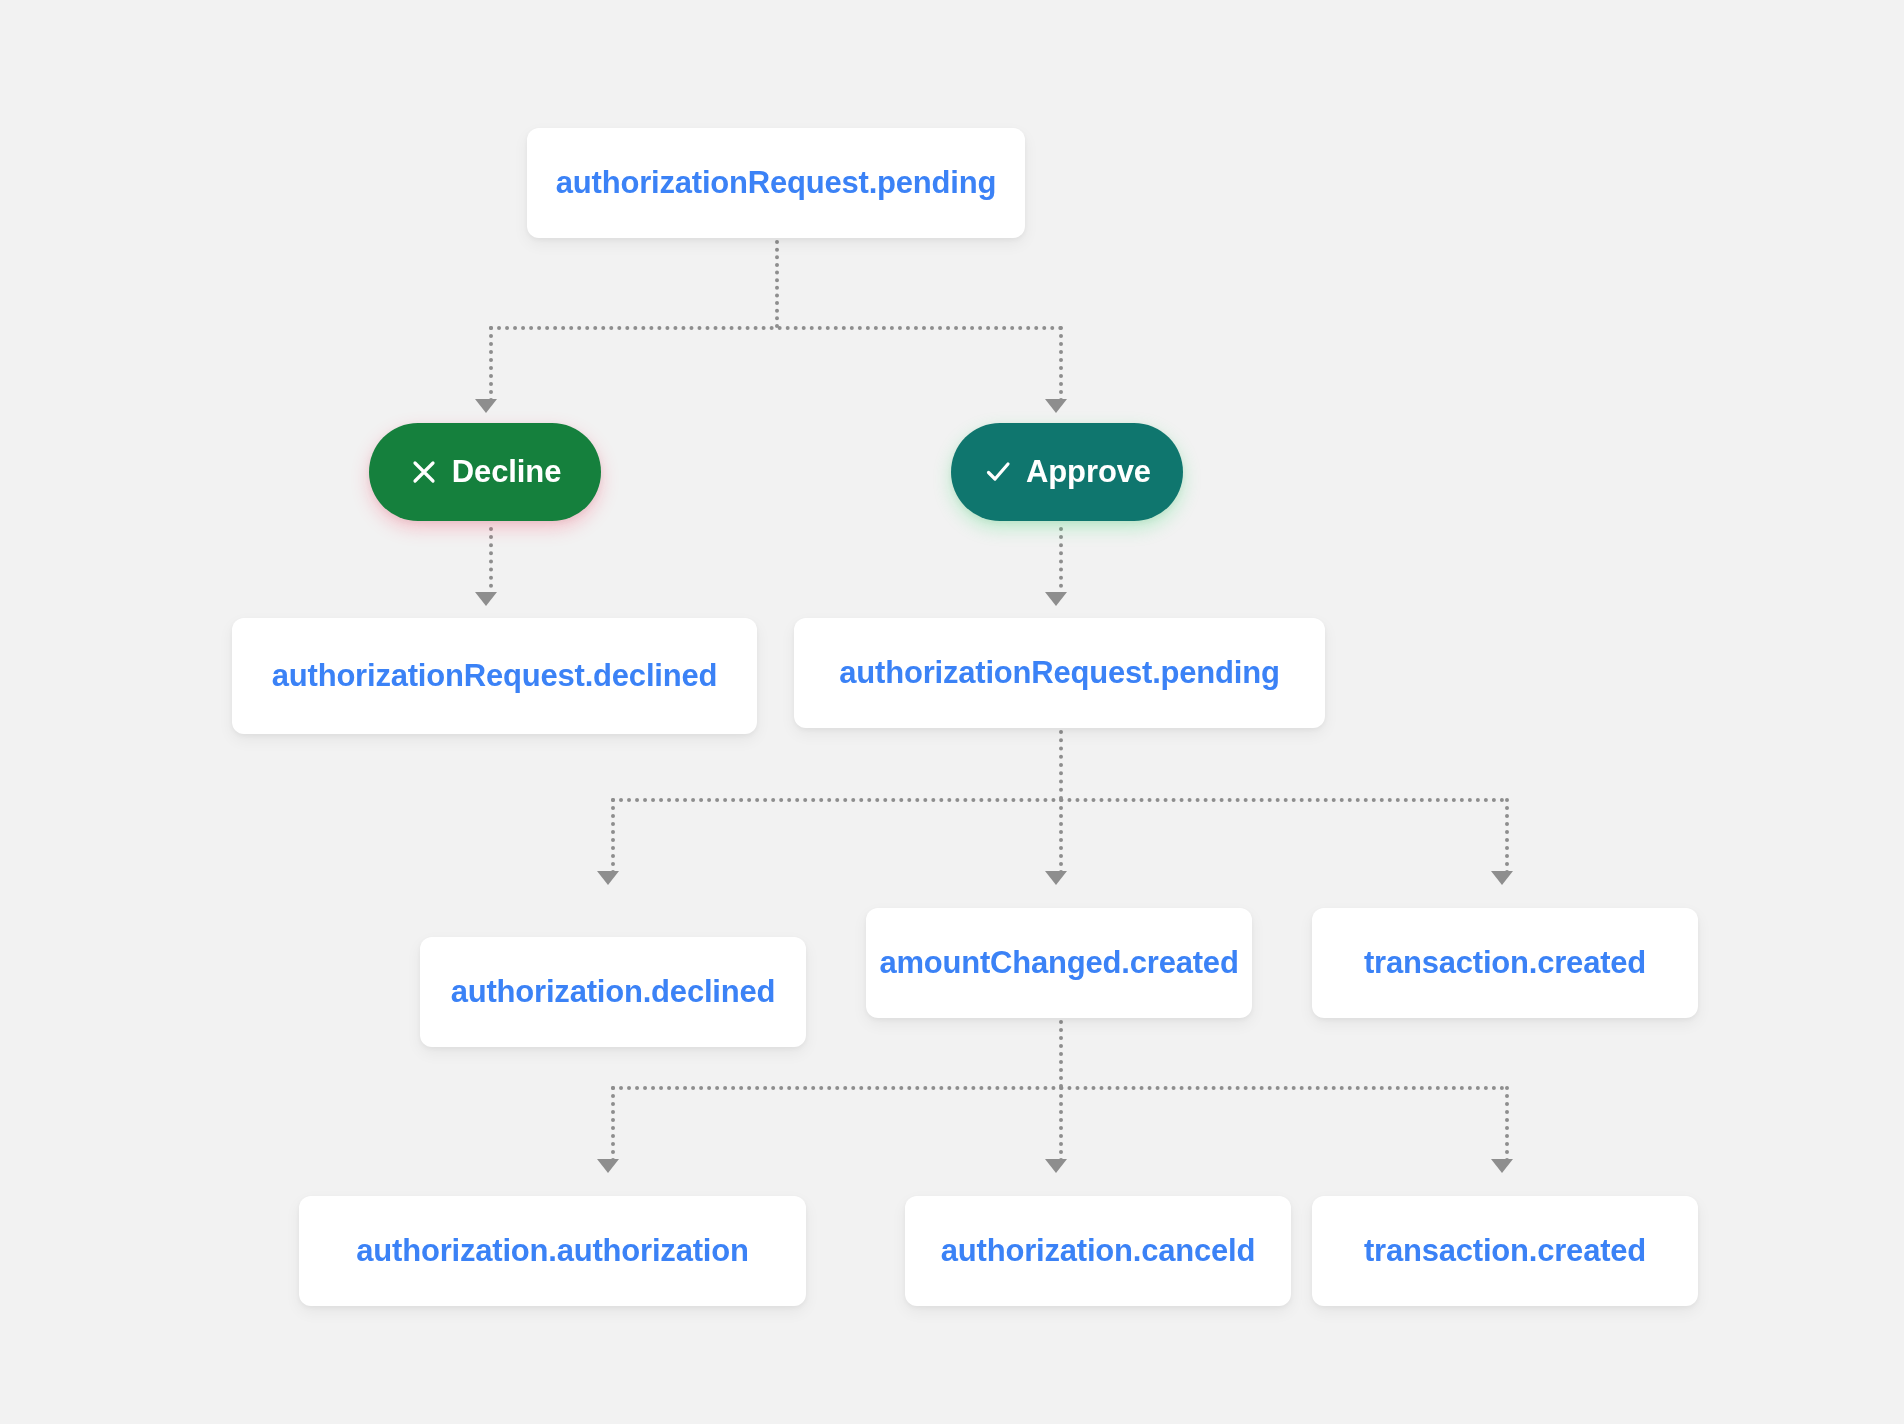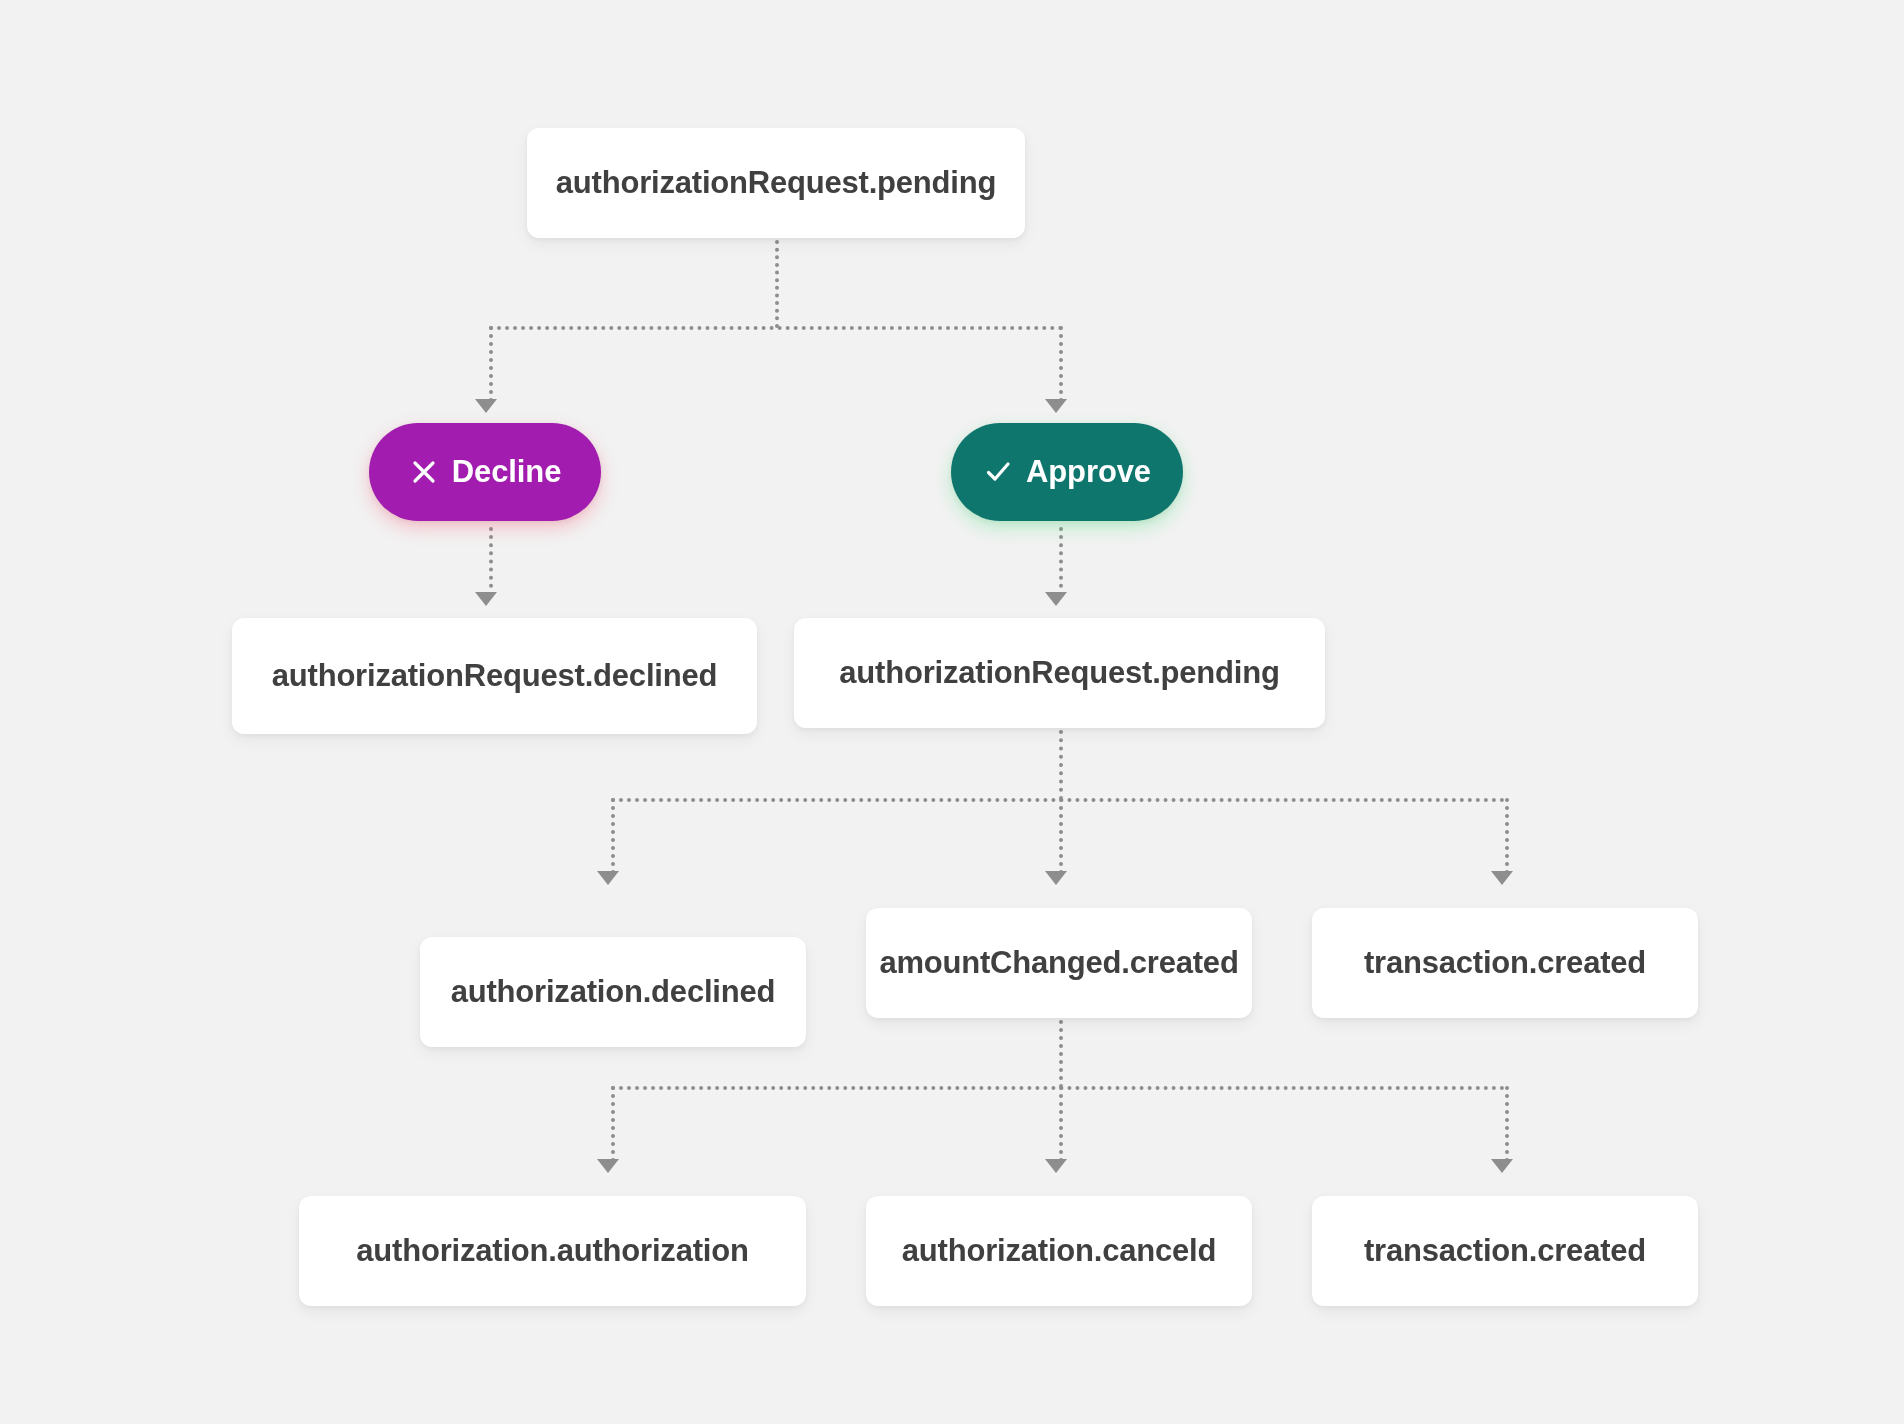--- a/index.html
+++ b/index.html
@@ -25,21 +25,21 @@
   
   .node {
     position: absolute;
     box-sizing: border-box;
     display: flex;
     align-items: center;
     justify-content: center;
     background: #ffffff;
     border-radius: 12px;
     box-shadow: 0 6px 16px rgba(0,0,0,0.055), 0 2px 5px rgba(0,0,0,0.045);
-    color: #404040;
+    color: #3b82f6;
     font-size: 31px;
     font-weight: 700;
     letter-spacing: -0.2px;
     white-space: nowrap;
     z-index: 3;
   }
 
   
   .pill {
     position: absolute;
@@ -50,21 +50,21 @@
     gap: 13px;
     border-radius: 999px;
     color: #ffffff;
     font-size: 31px;
     font-weight: 600;
     letter-spacing: -0.1px;
     white-space: nowrap;
     z-index: 3;
   }
   .pill.decline {
-    background: #a21caf;
+    background: #15803d;
     box-shadow: 0 7px 18px rgba(250,69,101,0.28), 0 2px 6px rgba(0,0,0,0.06);
   }
   .pill.approve {
     background: #0f766e;
     box-shadow: 0 7px 18px rgba(46,224,106,0.28), 0 2px 6px rgba(0,0,0,0.06);
   }
   .pill .glyph {
     display: inline-flex;
     align-items: center;
     justify-content: center;
@@ -174,21 +174,21 @@
   <div class="arrow" style="left:597px; top:1159px;"></div>
   <div class="edge-v" style="left:1059px; top:1086px; height:76px;"></div>
   <div class="arrow" style="left:1045px; top:1159px;"></div>
   <div class="edge-v" style="left:1505px; top:1086px; height:76px;"></div>
   <div class="arrow" style="left:1491px; top:1159px;"></div>
 
   <div class="node" style="left:299px; top:1196px; width:507px; height:110px;">
     <span>authorization.authorization</span>
   </div>
 
-  <div class="node" style="left:866px; top:1196px; width:386px; height:110px;">
+  <div class="node" style="left:905px; top:1196px; width:386px; height:110px;">
     <span>authorization.canceld</span>
   </div>
 
   <div class="node" style="left:1312px; top:1196px; width:386px; height:110px;">
     <span>transaction.created</span>
   </div>
 
 </div>
 
 </body></html>

